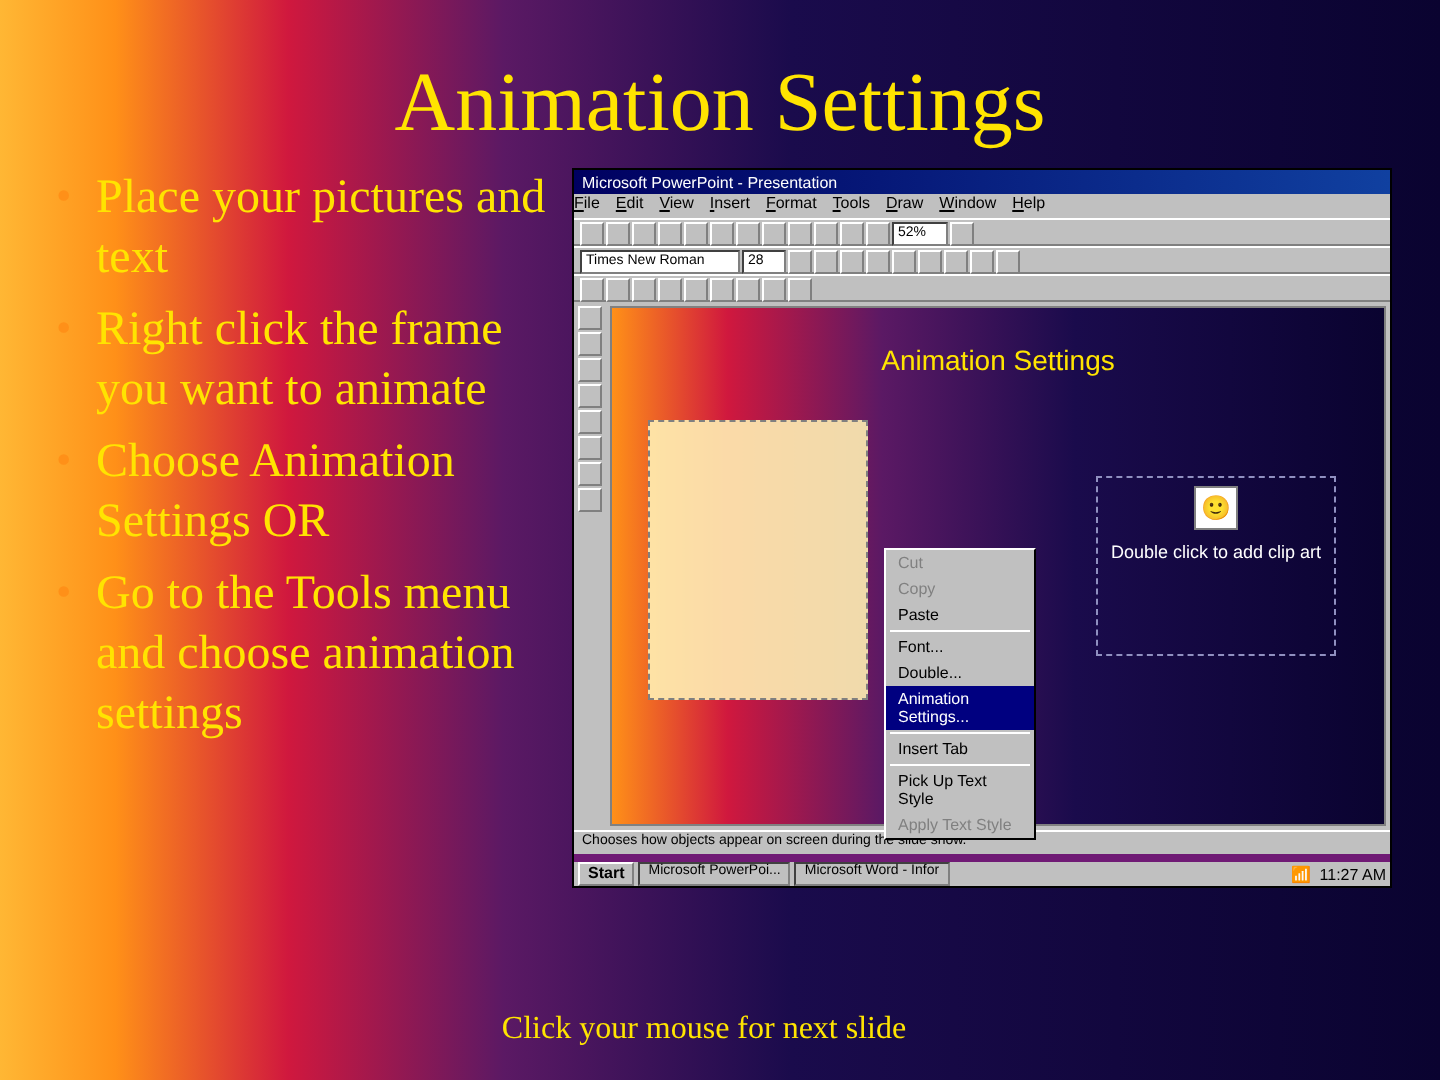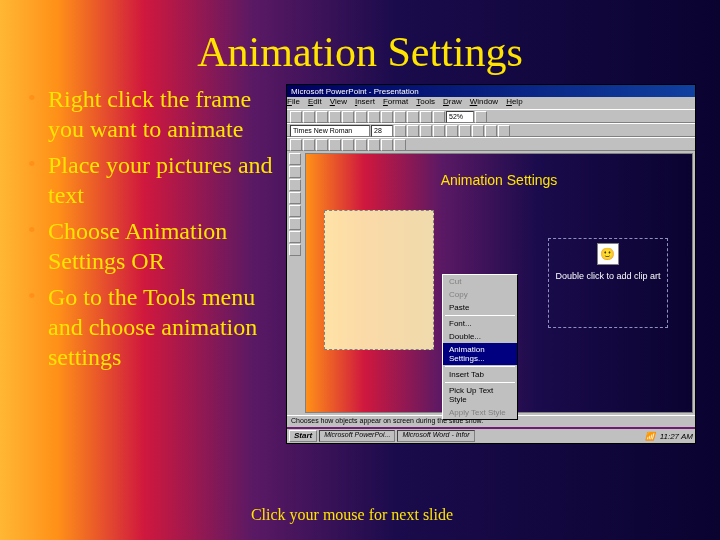--- a/index.html
+++ b/index.html
@@ -169,27 +169,26 @@
     height: 12px;
     background: #c0c0c0;
     border-top: 1px solid #fff;
     font-size: 7px;
     color: #000;
     padding: 1px 4px;
   }
   .taskbar {
     height: 16px;
     background: #c0c0c0;
-    border-top: 2px solid #701a75;
+    border-top: 4px solid #701a75;
     display: flex;
     align-items: center;
     font-size: 8px;
     padding: 0 2px;
     gap: 2px;
-    font-style: italic;
   }
   .startbtn {
     height: 12px;
     background: #c0c0c0;
     border: 1px solid #808080;
     border-top-color: #fff; border-left-color: #fff;
     padding: 0 4px;
     font-weight: bold;
     color: #000;
   }
@@ -215,22 +214,22 @@
     font-size: 16px;
   }
 </style>
 </head>
 <body>
 
 <h1 class="title">Animation Settings</h1>
 
 <div class="content">
   <ul class="bullets">
+    <li>Place your pictures and text</li>
     <li>Right click the frame you want to animate</li>
-    <li>Place your pictures and text</li>
     <li>Choose Animation Settings OR</li>
     <li>Go to the Tools menu and choose animation settings</li>
   </ul>
 
   <div class="app-wrap">
     <div class="app">
       <div class="titlebar">Microsoft PowerPoint - Presentation</div>
       <div class="menubar">
         <span>File</span>
         <span>Edit</span>

